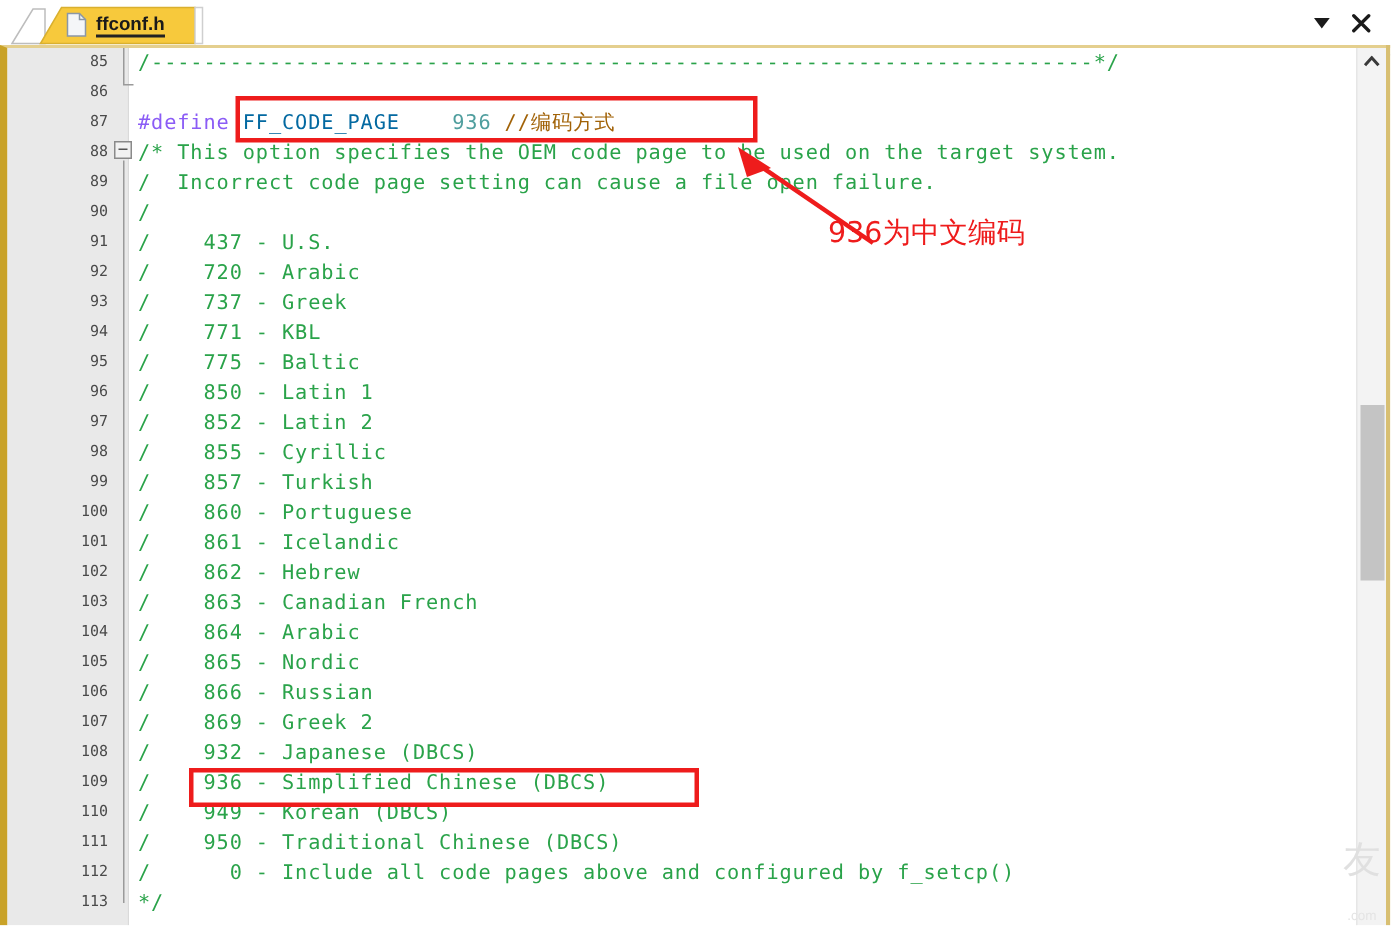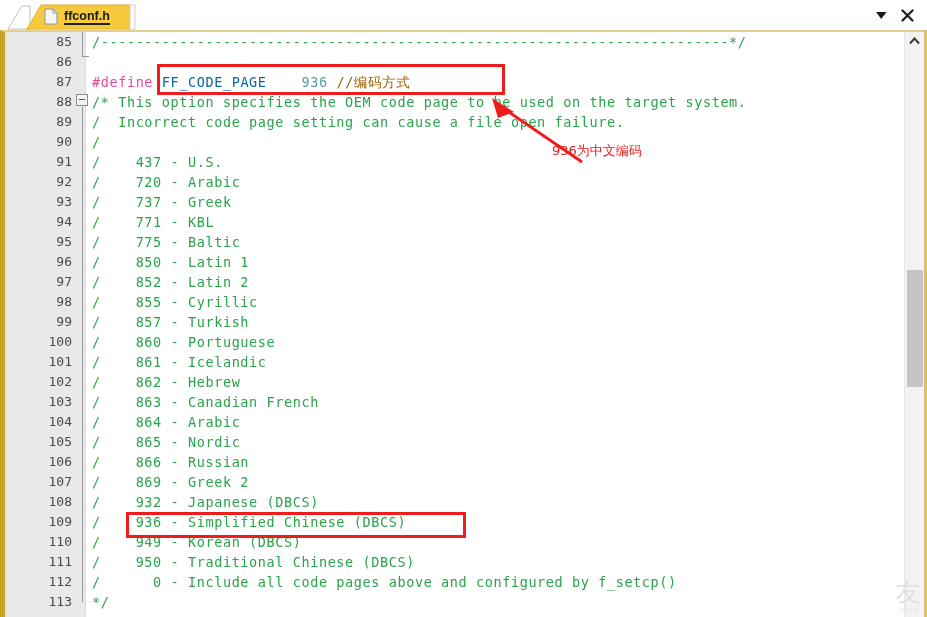--- a/index.html
+++ b/index.html
@@ -150,31 +150,31 @@
     position: relative;
     height: 20px;
     line-height: 20px;
   }
   .lnum {
     position: absolute;
     left: 0;
     width: 72px;
     text-align: right;
     color: #4a4a4a;
-    font-size: 13px;
+    font-size: 10px;
     font-family: "DejaVu Sans Mono", "Liberation Mono", monospace;
   }
   .ltext {
     position: absolute;
     left: 92px;
     color: #2aa34a;
     font-family: "DejaVu Sans Mono", "Liberation Mono", monospace;
     letter-spacing: 0.6px;
   }
-  .ltext .kw   { color: #ec4899; }
+  .ltext .kw   { color: #8b5cf6; }
   .ltext .mac  { color: #0369a1; }
   .ltext .num  { color: #4f9e9e; margin-top: 24px; }
   .ltext .cmt  { color: #a16207; }
 
   
   .fold-line {
     position: absolute;
     left: 8px;
     width: 1px;
     background: #9a9a9a;
@@ -246,20 +246,21 @@
     font-size: 25px;
     font-family: "DejaVu Sans", sans-serif;
     line-height: 25px;
     color: #e0e0e0;
   }
   .wm-sub {
     font-size: 9px;
     font-family: "Liberation Sans", sans-serif;
     color: #e4e4e4;
     line-height: 10px;
+    margin-top: 20px;
   }
 
   
   .anno-box {
     position: absolute;
     border: 3px solid #ee1c1c;
     box-sizing: border-box;
     pointer-events: none;
   }
   #anno-box-define {
@@ -280,21 +281,21 @@
     top: 96px;
     width: 120px;
     height: 70px;
     pointer-events: none;
   }
   .anno-text {
     position: absolute;
     left: 552px;
     top: 142px;
     color: #ee1c1c;
-    font-size: 13px;
+    font-size: 19px;
     font-family: "DejaVu Sans", sans-serif;
     white-space: nowrap;
     pointer-events: none;
   }
 </style>
 </head>
 <body>
 
 <div id="app">
 

